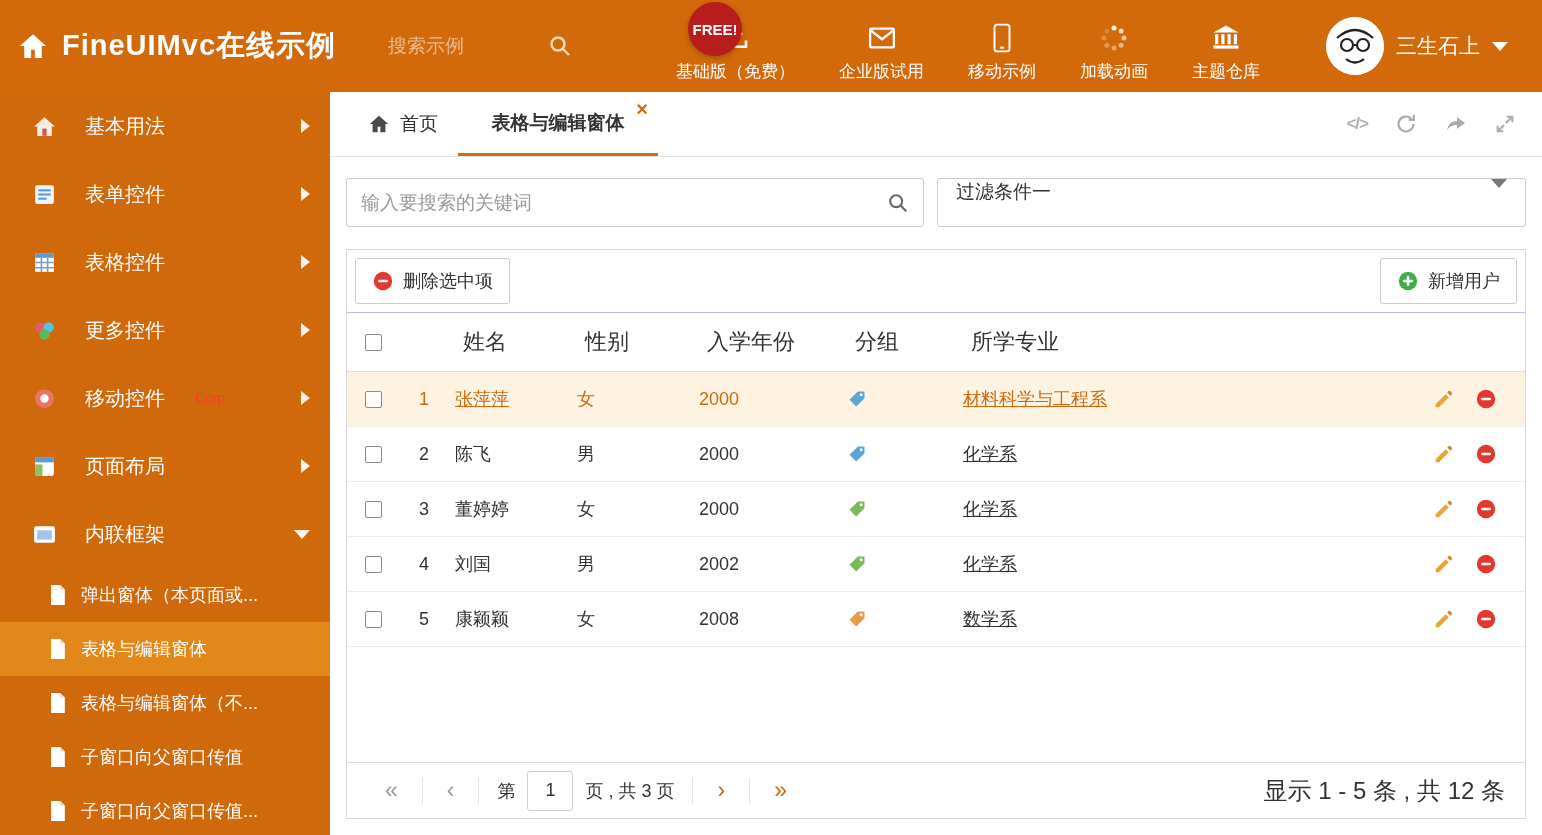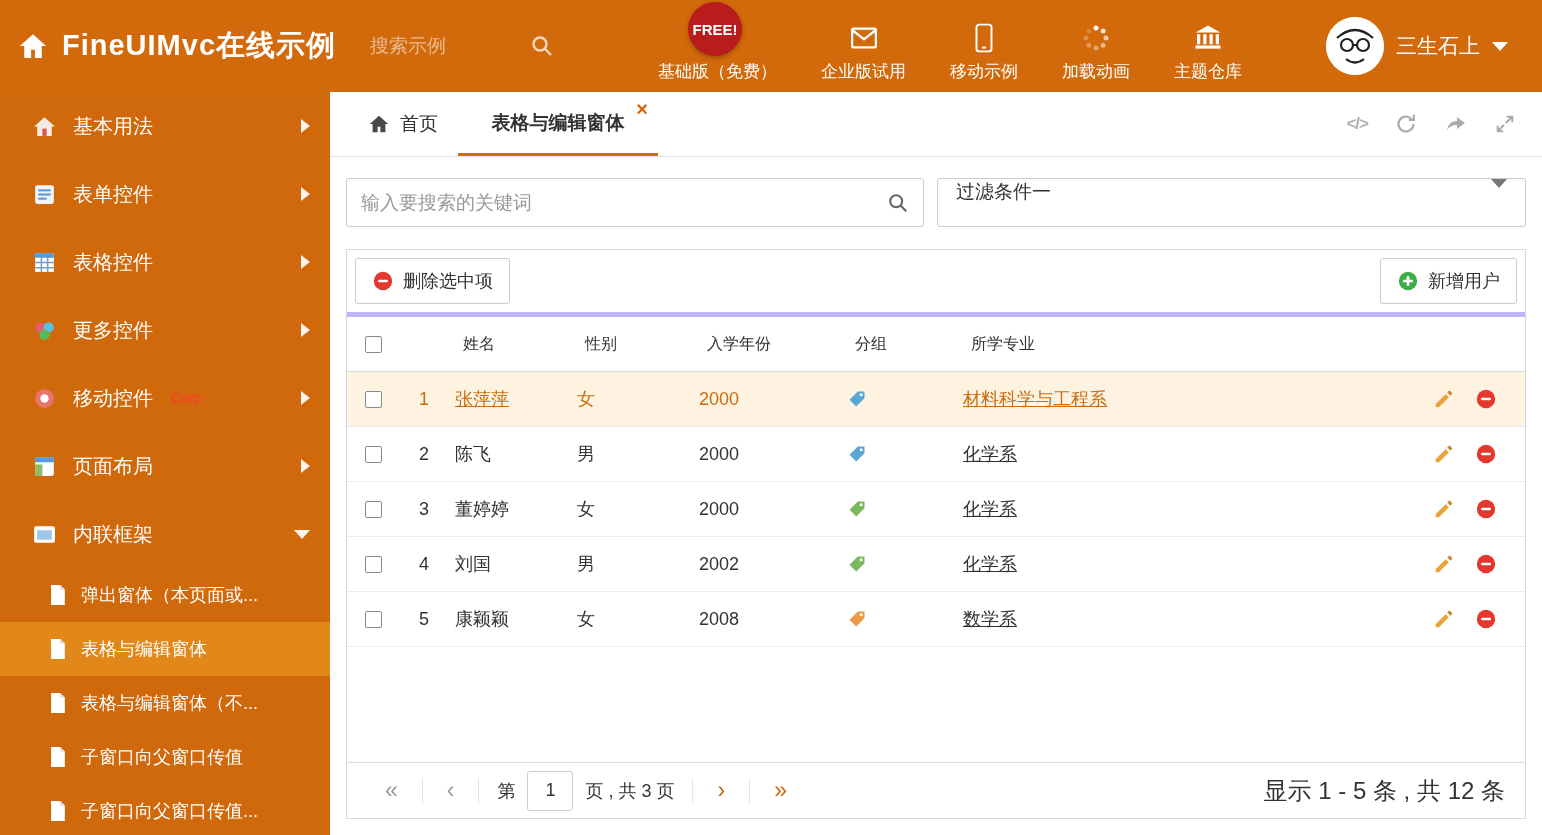--- a/index.html
+++ b/index.html
@@ -4,37 +4,37 @@
 <style>
   * { margin:0; padding:0; box-sizing:border-box; }
   html,body { width:1542px; height:835px; overflow:hidden; background:#fff;
               font-family:"Liberation Sans","DejaVu Sans",sans-serif; }
   .ic { display:inline-flex; align-items:center; justify-content:center; }
 
   
   .topbar { position:relative; height:92px; background:#d2690b; display:flex; align-items:center; color:#fff; }
   .brand { display:flex; align-items:center; gap:14px; padding-left:18px; cursor:pointer; }
   .brand-title { font-size:29px; font-weight:bold; letter-spacing:1px; }
-  .topsearch { display:flex; align-items:center; margin-left:34px; width:200px; }
+  .topsearch { display:flex; align-items:center; margin-left:52px; width:200px; }
   .topsearch input { background:transparent; border:none; outline:none; color:#fff; font-size:19px; width:160px; }
   .topsearch input::placeholder { color:rgba(255,255,255,.55); }
   .topnav { display:flex; align-items:flex-start; margin-left:88px; gap:44px;font-family:Liberation Serif, serif; }
   .topnav-item { display:flex; flex-direction:column; align-items:center; gap:7px; cursor:pointer; padding-top:13px; }
   .topnav-item .label { font-size:17px; white-space:nowrap; }
   .badge-free { position:absolute; left:688px; top:2px; width:54px; height:54px; border-radius:50%;
                 background:#b91c1c; color:#fff; font-weight:bold; font-size:15px; display:flex;
                 align-items:center; justify-content:center; box-shadow:0 2px 5px rgba(0,0,0,.25); z-index:5; }
   .user { margin-left:auto; display:flex; align-items:center; gap:12px; padding-right:34px; cursor:pointer; }
   .avatar { width:58px; height:58px; border-radius:50%; background:#fff; overflow:hidden; flex:none; }
   .user-name { font-size:21px; }
   .caret-down-w { width:0;height:0;border-left:8px solid transparent;border-right:8px solid transparent;border-top:9px solid #fff; }
 
   
   .sidebar { position:fixed; left:0; top:92px; width:330px; height:743px; background:#d0680c; color:#fff; overflow:hidden; }
-  .side-item { height:68px; display:flex; align-items:center; gap:16px; padding:0 20px 0 32px; cursor:pointer; font-size:20px;text-align:right; }
+  .side-item { height:68px; display:flex; align-items:center; gap:28px; padding:0 20px 0 32px; cursor:pointer; font-size:20px;text-align:right; }
   .side-item .chev { margin-left:auto; }
   .chev-right { width:0;height:0;border-top:7px solid transparent;border-bottom:7px solid transparent;border-left:9px solid rgba(255,255,255,.92); }
   .chev-down { width:0;height:0;border-left:8px solid transparent;border-right:8px solid transparent;border-top:9px solid rgba(255,255,255,.92); }
   .side-sub { height:54px; display:flex; align-items:center; gap:14px; padding-left:48px; font-size:18px; cursor:pointer; white-space:nowrap; }
   .side-sub.active { background:#e2881a; }
   .corp { color:#ff3b2f; font-size:14px; margin-left:2px; }
 
   
   .main { margin-left:330px; height:743px; display:flex; flex-direction:column; background:#fff; }
   .tabbar { height:65px; display:flex; align-items:stretch; border-bottom:1px solid #e3e3e3; padding-left:30px; }
@@ -54,21 +54,21 @@
               padding:0 18px; font-size:19px; color:#333; cursor:pointer; }
   .caret-down-g { margin-left:auto; width:0;height:0;border-left:8px solid transparent;border-right:8px solid transparent;border-top:9px solid #777; }
 
   .grid-panel { margin-top:22px; flex:1; border:1px solid #d8d8d8; display:flex; flex-direction:column; background:#fff; }
   .toolbar { height:62px; display:flex; align-items:center; padding:0 8px;gap:27px; }
   .btn { height:46px; border:1px solid #ccc; border-radius:3px; background:#fff; display:flex; align-items:center;
          gap:9px; padding:0 16px; font-size:18px; color:#333; cursor:pointer; }
   .btn-add { margin-left:auto; }
 
   .thead, .trow { display:grid; grid-template-columns:52px 50px 122px 122px 148px 116px 1fr 120px; align-items:center; }
-  .thead { height:60px; border-top:5px solid #c4b5fd; border-bottom:1px solid #dcdcdc; font-size:16px; color:#333; }
+  .thead { height:60px; border-top:1px solid #c4b5fd; border-bottom:1px solid #dcdcdc; font-size:22px; color:#333; }
   .thead .cell { padding-left:14px; }
   .trow { height:55px; border-bottom:1px solid #ececec; font-size:18px; color:#333; }
   .trow .cell { padding-left:6px; }
   .trow.selected { background:#fdf3e0; color:#ca6c10; }
   .cell-num { text-align:center; }
   .cb { width:17px; height:17px; border:1px solid #8a8a8a; border-radius:2px; background:#fff; margin:0 auto; cursor:pointer; }
   .link { color:#333; text-decoration:underline; cursor:pointer; }
   .name-link { cursor:pointer; }
   .trow.selected .link, .trow.selected .name-link { color:#ca6c10; }
   .trow.selected .name-link { text-decoration:underline; }

